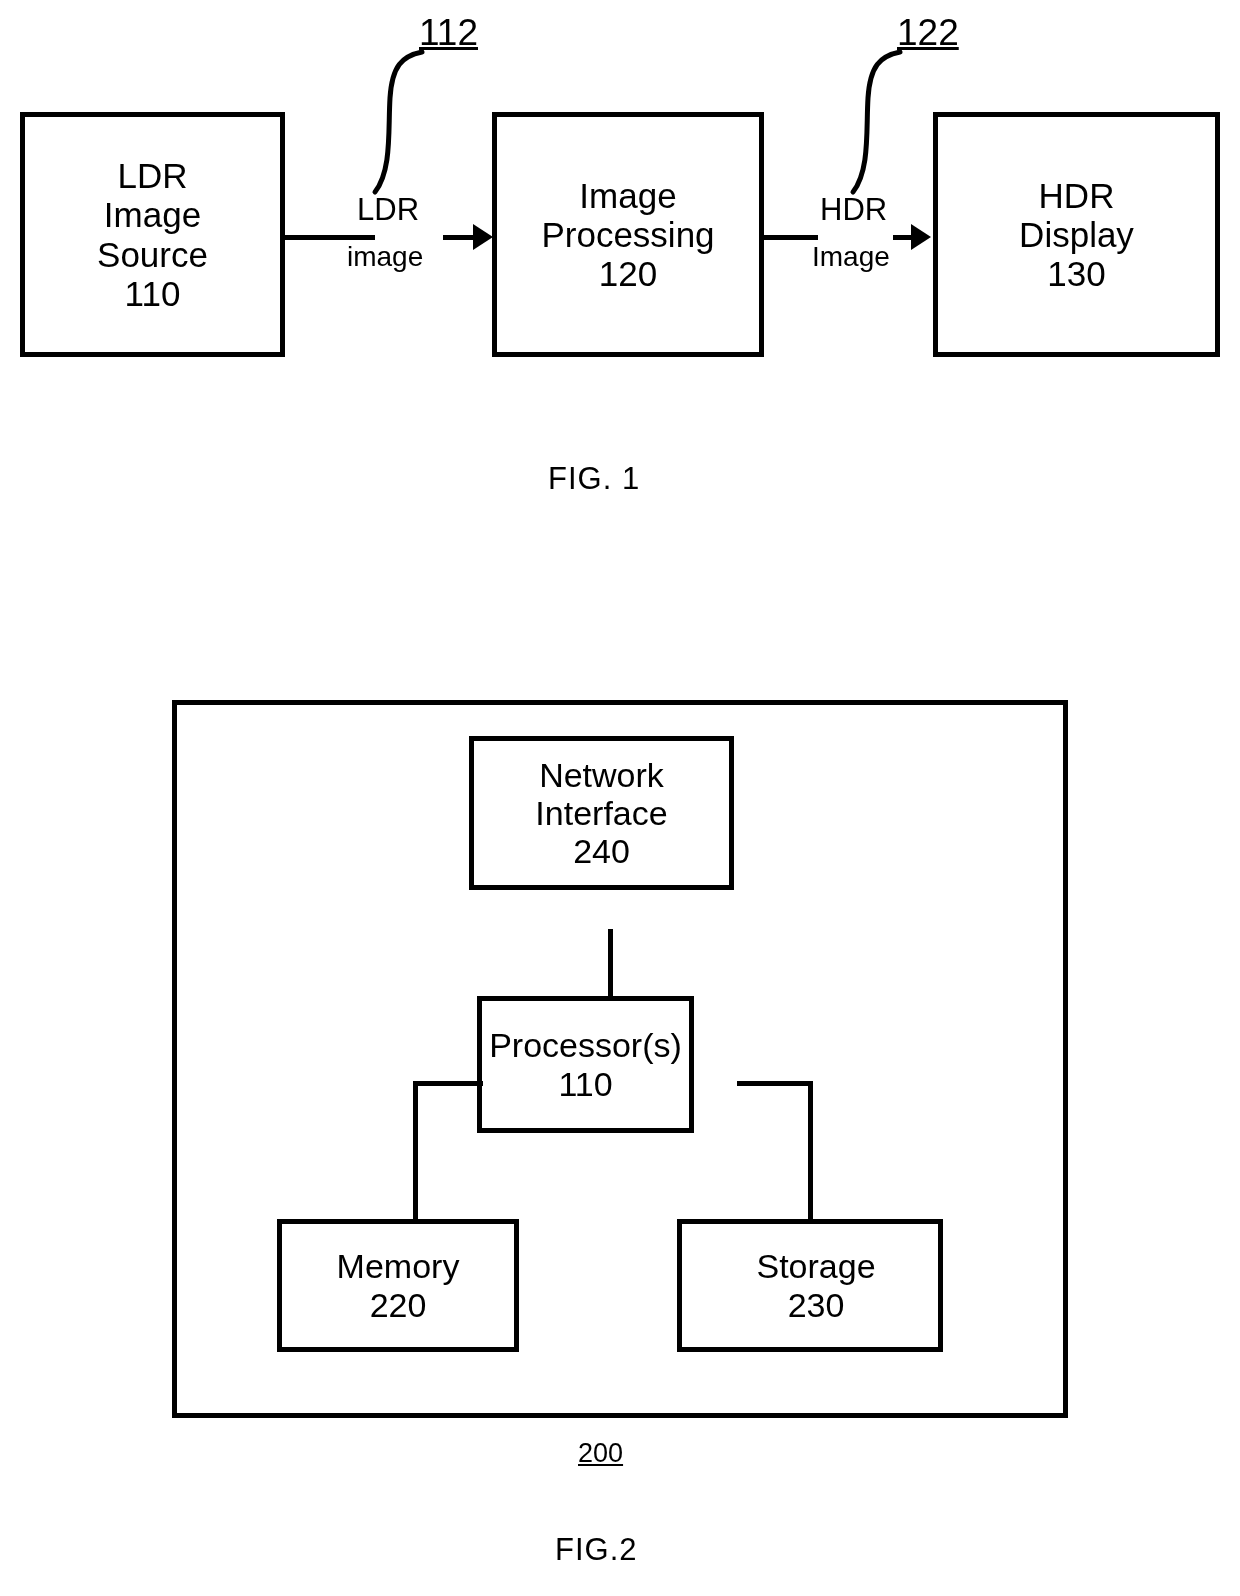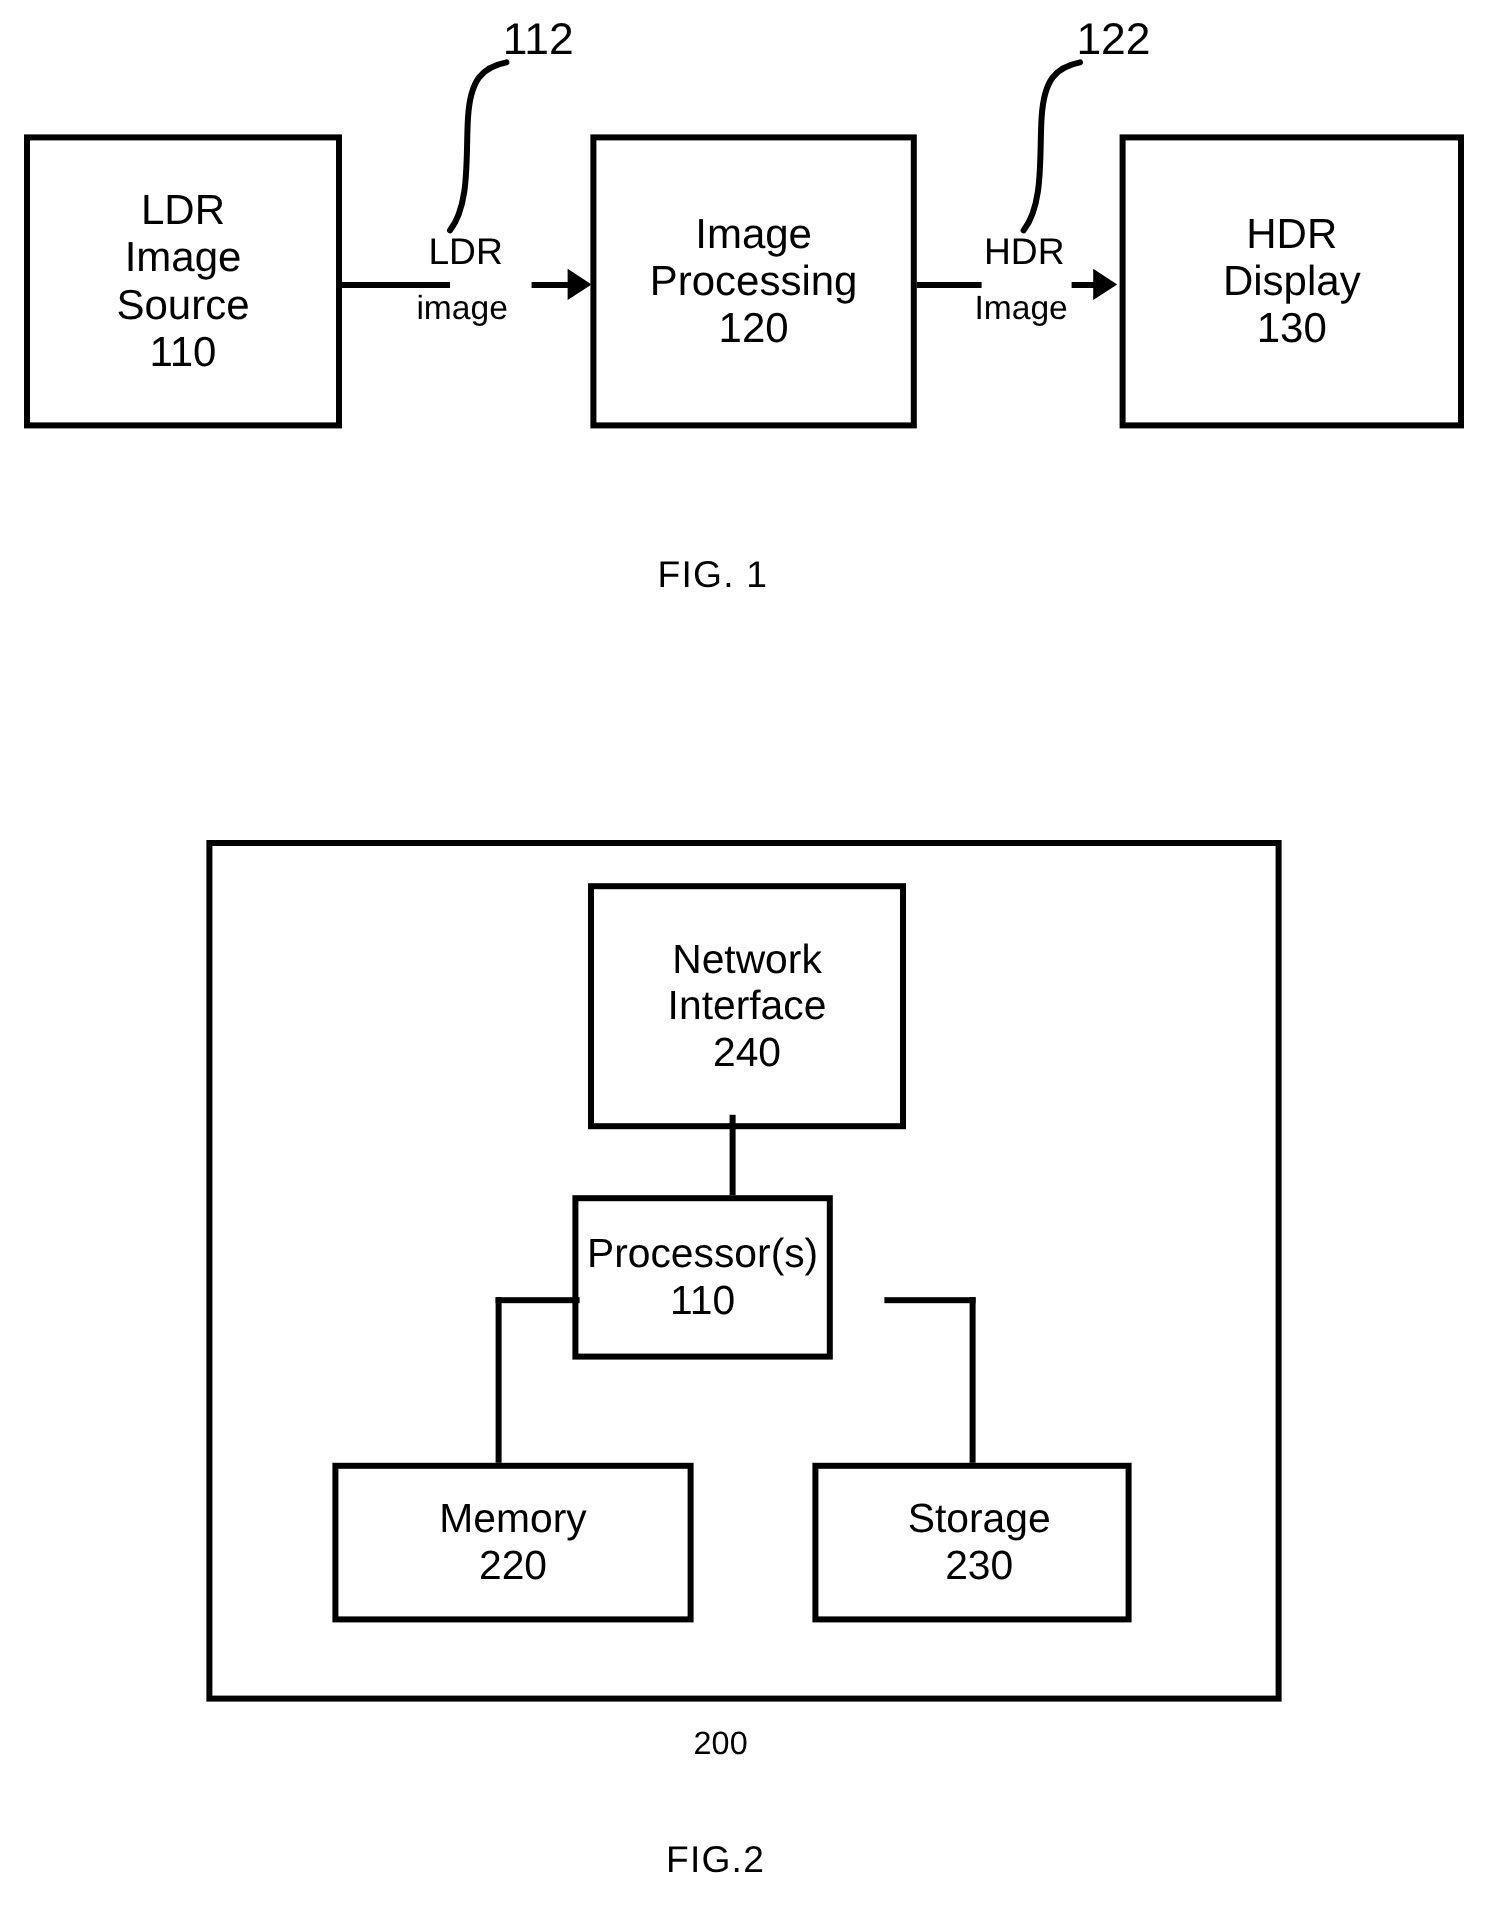--- a/index.html
+++ b/index.html
@@ -58,21 +58,21 @@
   .fig-caption {
     position: absolute;
     white-space: nowrap;
     font-size: 31px;
     letter-spacing: 1px;
   }
 
   
   .t-block   { font-size: 35px; }
   .t-block2  { font-size: 34px; }
-  .t-ref     { font-size: 37px; }
+  .t-ref     { font-size: 37px; text-decoration: underline; }
   .t-edge-up { font-size: 31px; }
   .t-edge-dn { font-size: 28px; }
 
   svg.leader { position: absolute; overflow: visible; }
 </style>
 </head>
 <body>
 
 <div id="page">
 
@@ -121,40 +121,40 @@
     </svg>
     <div class="txt t-ref" style="left:897px;top:14px;">122</div>
 
     <div class="fig-caption" style="left:548px;top:461px;">FIG. 1</div>
   </div>
 
   <div class="abs" style="left:0;top:0;width:1240px;height:1596px;">
 
     <div class="block" style="left:172px;top:700px;width:896px;height:718px;"></div>
 
-    <div class="block t-block2" style="left:490px;top:736px;width:265px;height:205px;">
+    <div class="block t-block2" style="left:469px;top:736px;width:265px;height:154px;">
       <span class="line">Network</span>
       <span class="line">Interface</span>
       <span class="line">240</span>
     </div>
 
     <div class="vline" style="left:608px;top:929px;height:69px;"></div>
 
     <div class="block t-block2" style="left:477px;top:996px;width:217px;height:137px;">
       <span class="line">Processor(s)</span>
       <span class="line">110</span>
     </div>
 
     <div class="hline" style="left:413px;top:1081px;width:70px;"></div>
     <div class="vline" style="left:413px;top:1081px;height:142px;"></div>
 
     <div class="hline" style="left:737px;top:1081px;width:76px;"></div>
     <div class="vline" style="left:808px;top:1081px;height:142px;"></div>
 
-    <div class="block t-block2" style="left:277px;top:1219px;width:301px;height:133px;">
+    <div class="block t-block2" style="left:277px;top:1219px;width:242px;height:133px;">
       <span class="line">Memory</span>
       <span class="line">220</span>
     </div>
 
     <div class="block t-block2" style="left:677px;top:1219px;width:266px;height:133px;padding-left:12px;">
       <span class="line">Storage</span>
       <span class="line">230</span>
     </div>
 
     <div class="txt t-ref" style="left:578px;top:1440px;font-size:27px;">200</div>

